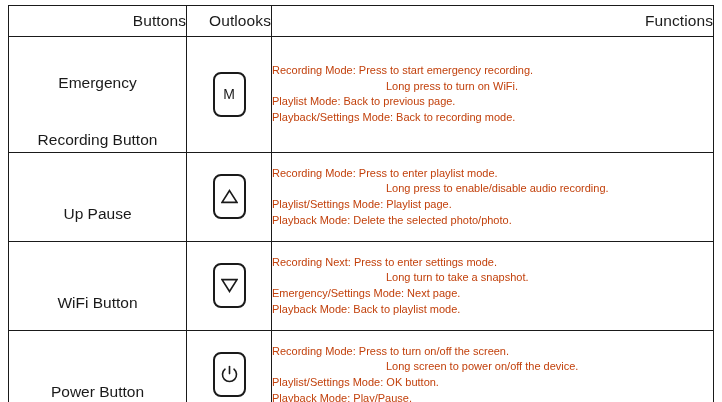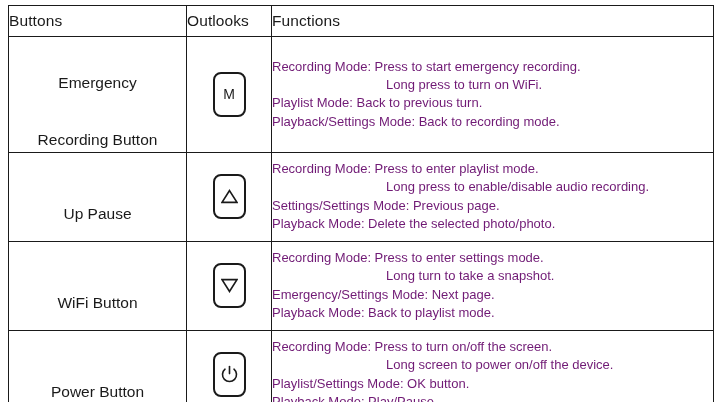--- a/index.html
+++ b/index.html
@@ -42,21 +42,21 @@
 
   
   col.col-buttons  { width: 178px; }
   col.col-outlooks { width: 85px;  }
   col.col-funcs    { width: 442px; }
 
   
   .hdr-cell {
     height: 30px;
     font-size: 15.5px;
-    text-align: left;
+    text-align: right;
     padding-left: 9px;
     color: #1a1a1a;
     letter-spacing: 0.1px;
   }
 
   
   .row-body > td { height: 88px; }
 
   .name-cell {
     text-align: center;
@@ -88,23 +88,23 @@
     font-size: 14px;
     line-height: 1;
     color: #1a1a1a;
     font-family: "Liberation Sans", sans-serif;
   }
   .key svg { display: block; }
 
   
   .func-cell {
     padding: 6px 6px 6px 10px;
-    font-size: 13px;
+    font-size: 11px;
     line-height: 1.42;
-    color: #701a75;
+    color: #c2410c;
     text-align: left;
   }
   .func-line {
     display: block;
     white-space: nowrap;
   }
   .func-line.indented {
     padding-left: 114px;
   }
 </style>
@@ -133,57 +133,57 @@
           <span class="name-line">Recording Button</span>
         </td>
         <td class="outlook-cell">
           <span class="key">
             <span class="key-letter">M</span>
           </span>
         </td>
         <td class="func-cell">
           <span class="func-line">Recording Mode: Press to start emergency recording.</span>
           <span class="func-line indented">Long press to turn on WiFi.</span>
-          <span class="func-line">Playlist Mode: Back to previous turn.</span>
+          <span class="func-line">Playlist Mode: Back to previous page.</span>
           <span class="func-line">Playback/Settings Mode: Back to recording mode.</span>
         </td>
       </tr>
 
       <tr class="row-body">
         <td class="name-cell">
           <span class="name-line">Up Pause</span>
         </td>
         <td class="outlook-cell">
           <span class="key">
             <svg width="17" height="15" viewBox="0 0 17 15" aria-hidden="true">
               <polygon points="8.5,1.6 16,13.4 1,13.4" fill="none" stroke="#1a1a1a" stroke-width="1.7" stroke-linejoin="miter"></polygon>
             </svg>
           </span>
         </td>
         <td class="func-cell">
           <span class="func-line">Recording Mode: Press to enter playlist mode.</span>
           <span class="func-line indented">Long press to enable/disable audio recording.</span>
-          <span class="func-line">Settings/Settings Mode: Previous page.</span>
+          <span class="func-line">Playlist/Settings Mode: Playlist page.</span>
           <span class="func-line">Playback Mode: Delete the selected photo/photo.</span>
         </td>
       </tr>
 
       <tr class="row-body">
         <td class="name-cell">
           <span class="name-line">WiFi Button</span>
         </td>
         <td class="outlook-cell">
           <span class="key">
             <svg width="17" height="15" viewBox="0 0 17 15" aria-hidden="true">
               <polygon points="1,1.6 16,1.6 8.5,13.4" fill="none" stroke="#1a1a1a" stroke-width="1.7" stroke-linejoin="miter"></polygon>
             </svg>
           </span>
         </td>
         <td class="func-cell">
-          <span class="func-line">Recording Mode: Press to enter settings mode.</span>
+          <span class="func-line">Recording Next: Press to enter settings mode.</span>
           <span class="func-line indented">Long turn to take a snapshot.</span>
           <span class="func-line">Emergency/Settings Mode: Next page.</span>
           <span class="func-line">Playback Mode: Back to playlist mode.</span>
         </td>
       </tr>
 
       <tr class="row-body">
         <td class="name-cell">
           <span class="name-line">Power Button</span>
         </td>

